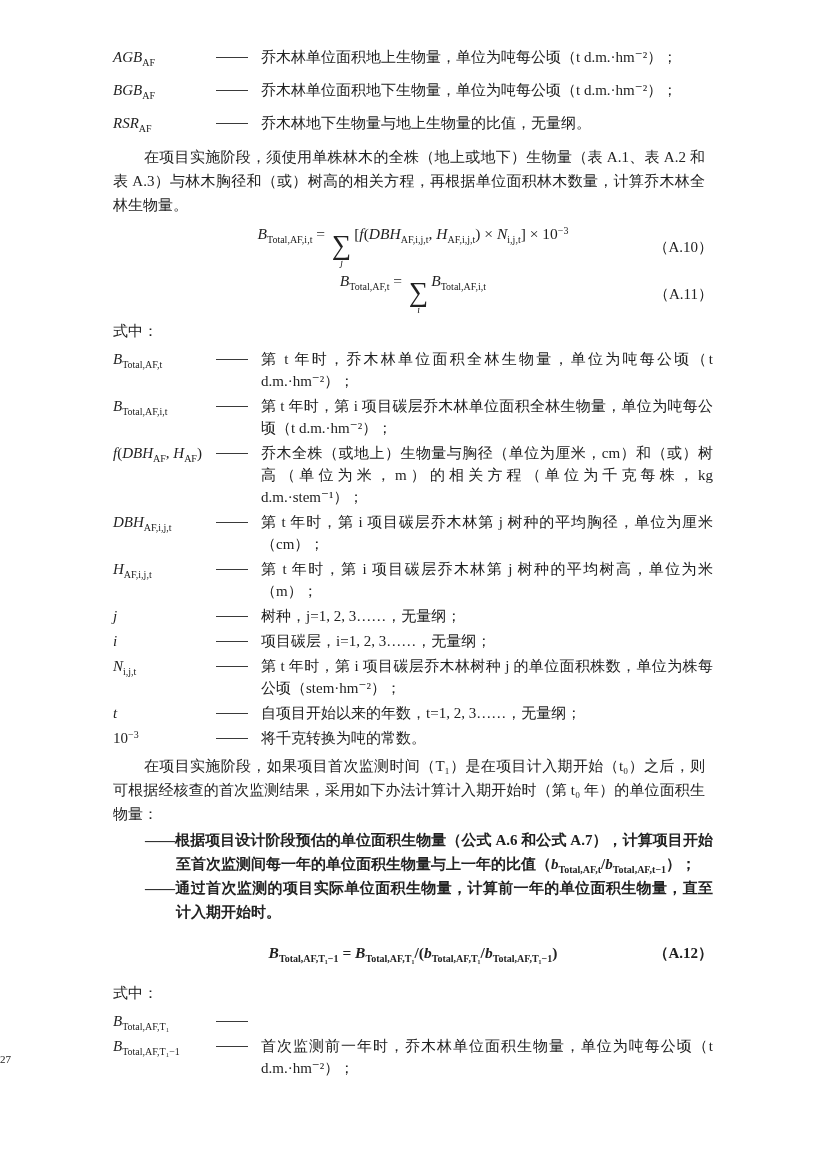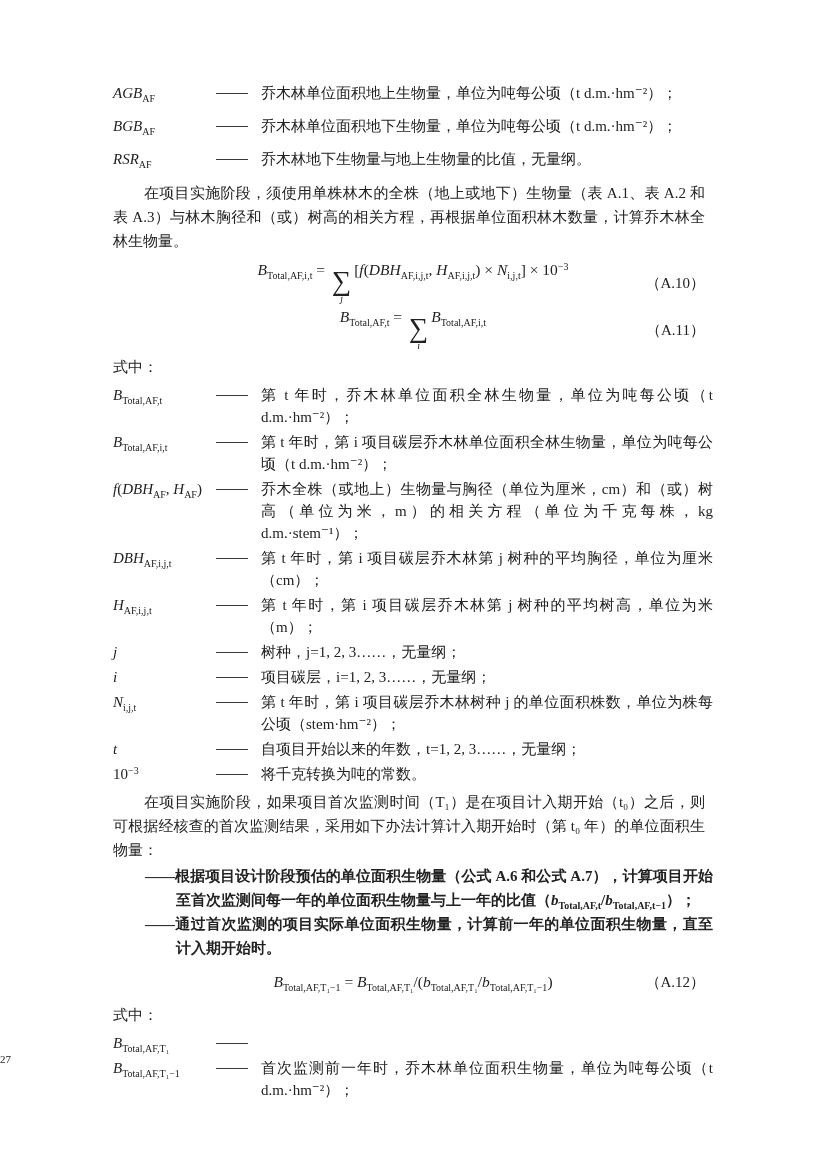--- a/index.html
+++ b/index.html
@@ -5,44 +5,44 @@
   html,body{margin:0;padding:0;background:#ffffff;}
   body{
     width:826px;height:1169px;
     font-family:"Liberation Serif","DejaVu Serif",serif;
     color:#222;font-size:15px;
     position:relative;overflow:hidden;
   }
   .page{
     box-sizing:border-box;
     width:826px;height:1169px;
-    padding:82px 113px 0 113px;
+    padding:46px 113px 0 113px;
     position:relative;
   }
   
   .defrow{display:flex;align-items:flex-start;margin-bottom:3px;}
   .defrow.sp{margin-bottom:11px;}
   .term{flex:none;min-width:94px;padding-right:6px;font-size:15px;line-height:22px;white-space:nowrap;}
   .mi{font-style:italic;}
   sub{font-size:10px;vertical-align:-3.5px;line-height:0;}
   sup{font-size:10px;vertical-align:5px;line-height:0;}
   .ddash{flex:none;width:48px;position:relative;height:22px;}
   .ddash::after{content:"";position:absolute;left:3px;right:13px;top:11px;border-top:1.4px solid #3a3a3a;}
   .ddef{flex:1;line-height:22px;text-align:justify;}
   
   .para{margin:5px 8px 2px 0;text-indent:31px;line-height:24px;text-align:justify;}
   
   .hang{margin-left:63px;text-indent:-31px;line-height:24px;text-align:justify;font-weight:bold;}
   
   .eq{position:relative;text-align:center;white-space:nowrap;}
   .eq-a10{margin:6px 0 0 0;padding:2px 0;font-family:Liberation Serif, serif;}
   .eq-a11{margin:0 0 2px 0;padding:2px 0;}
-  .eq-a12{margin:12px 0;padding:1px 0;}
+  .eq-a12{margin:19px 0;padding:1px 0;font-weight:bold;}
   .eq-body{display:inline-block;font-size:15.5px;}
-  .eq-no{position:absolute;right:8px;top:50%;transform:translateY(-50%);font-size:15px;}
+  .eq-no{position:absolute;right:0;top:50%;transform:translateY(-50%);font-size:15px;}
   .sum{display:inline-flex;flex-direction:column;align-items:center;vertical-align:-15px;margin:0 3px;}
   .sigma{font-size:27px;line-height:25px;font-style:normal;}
   .sumsub{font-size:10px;font-style:italic;line-height:10px;}
   .where{line-height:22px;margin:3px 0 6px 0;}
   .imath{white-space:nowrap;}
   .pageno{position:absolute;top:1053px;left:0;width:826px;text-align:left;font-size:11px;}
 </style>
 </head>
 <body>
 

